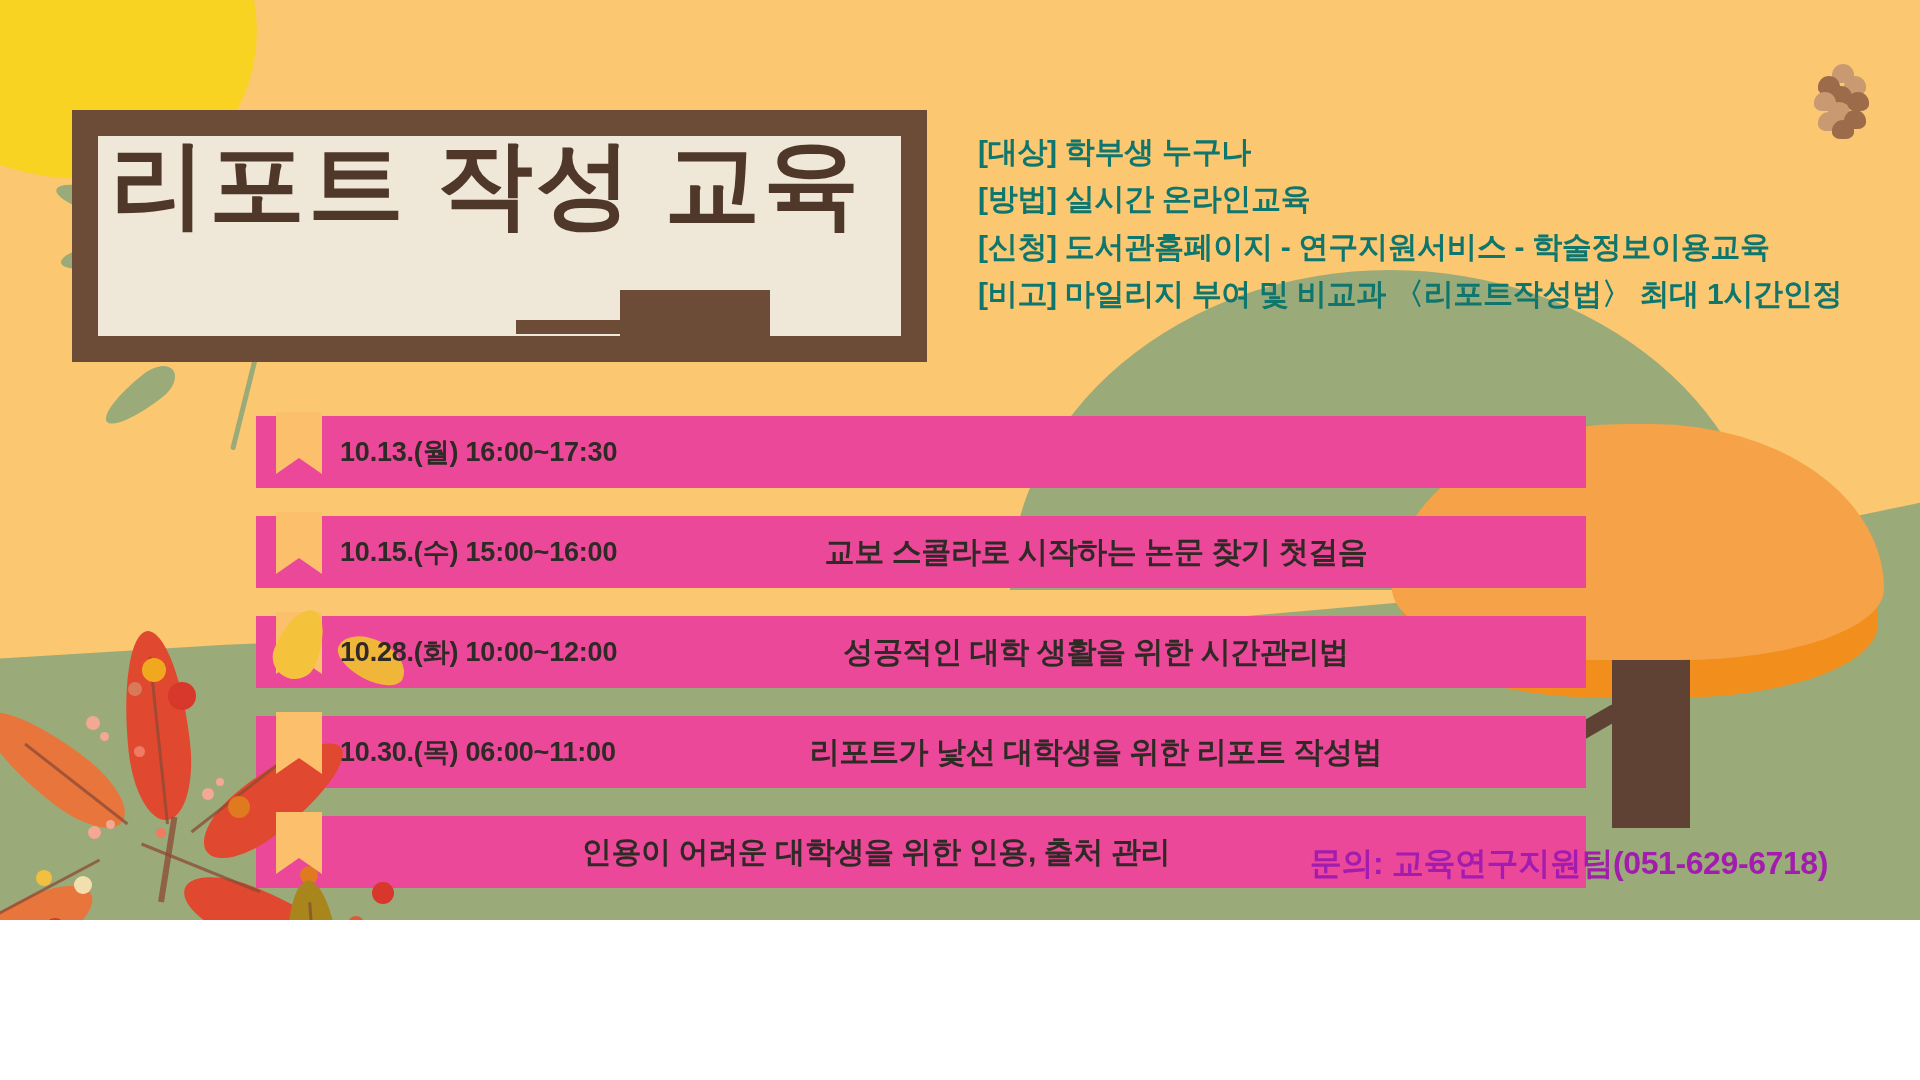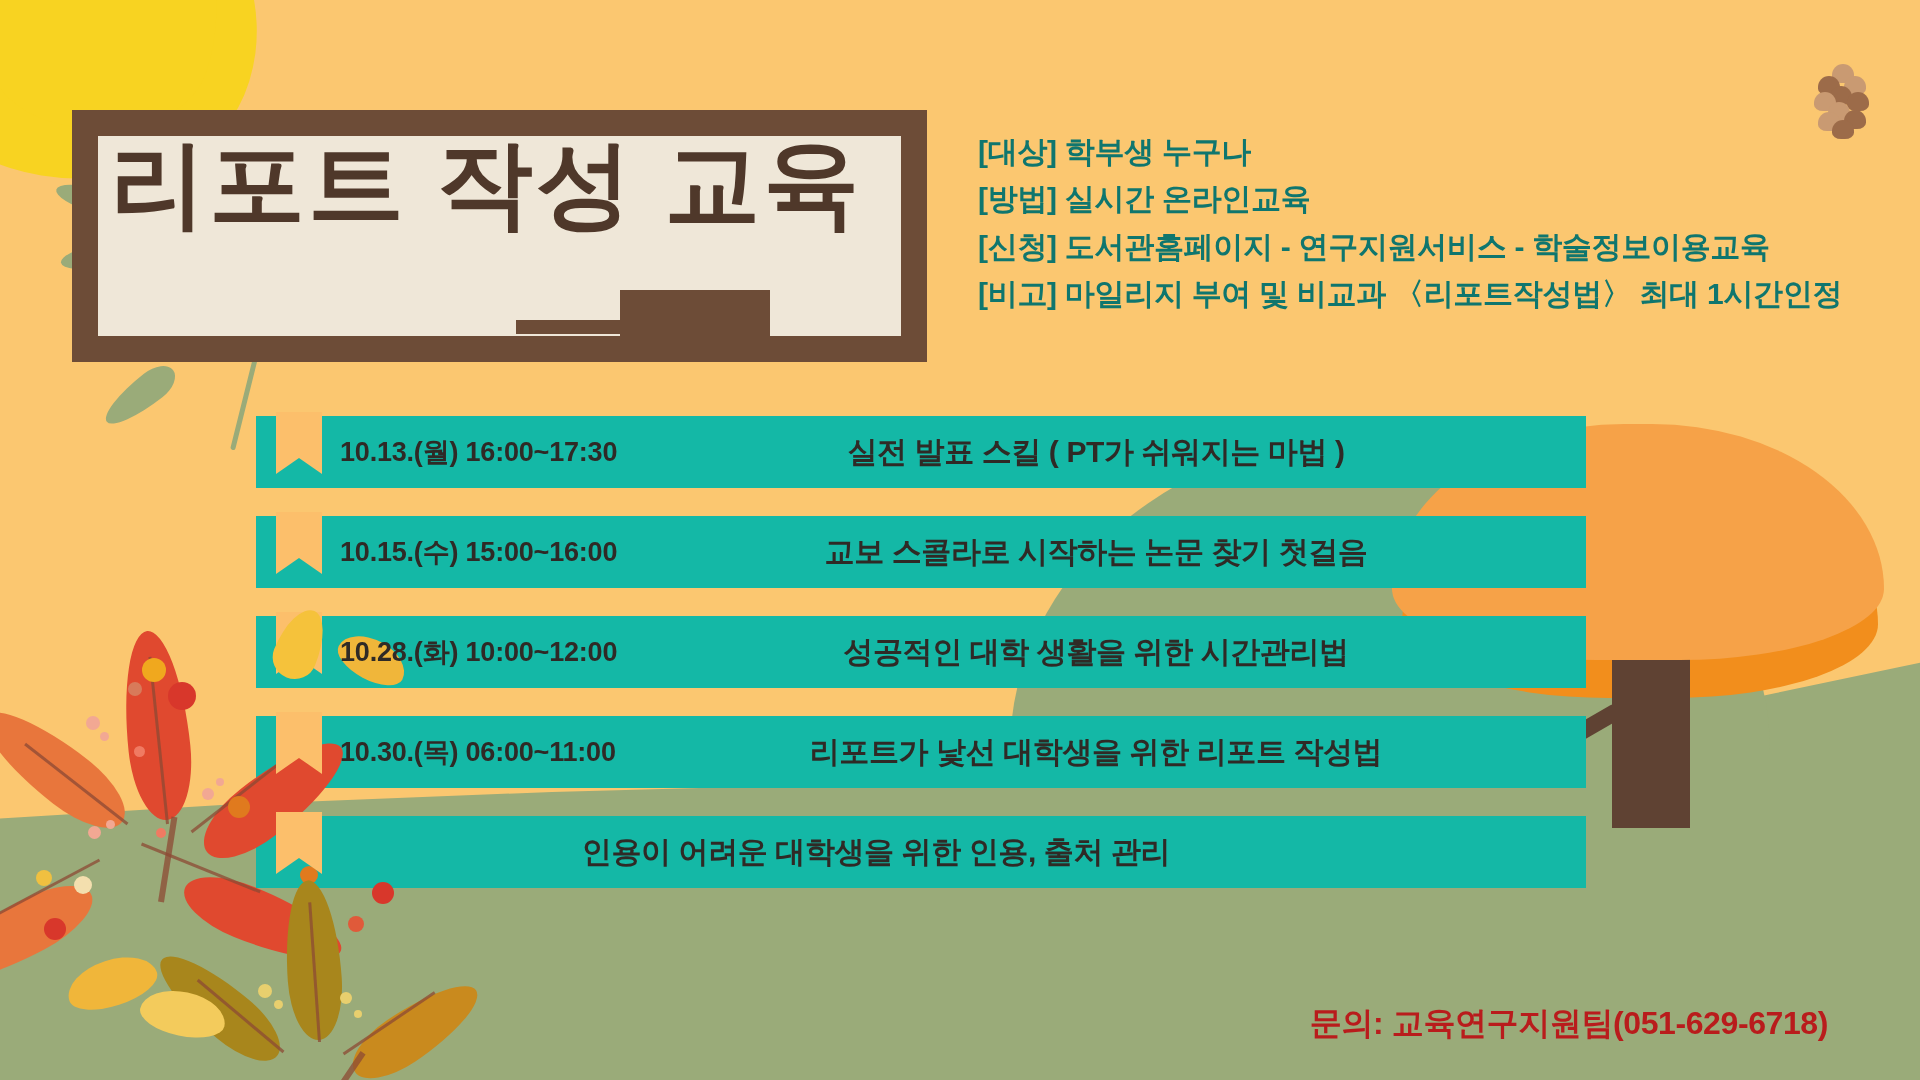--- a/index.html
+++ b/index.html
@@ -3,21 +3,21 @@
 <meta charset="utf-8">
 <style>
   html, body {
     margin: 0;
     padding: 0;
     background: #ffffff;
   }
   #poster {
     position: relative;
     width: 1920px;
-    height: 1080px;
+    height: 920px;
     overflow: hidden;
     background: #fbc770;
     font-family: "Liberation Sans", "DejaVu Sans", sans-serif;
   }
 
   
   .bg-sky {
     position: absolute;
     inset: 0;
     background: #fbc770;
@@ -132,21 +132,21 @@
   .schedule {
     position: absolute;
     left: 256px;
     top: 416px;
     width: 1330px;
   }
   .row {
     position: relative;
     height: 72px;
     margin-bottom: 28px;
-    background: #14b8a6;
+    background: #ec4899;
     display: flex;
     align-items: center;
   }
   .row-clip {
     position: absolute;
     left: 20px;
     top: -4px;
     width: 46px;
     height: 62px;
     background: #fcbf6b;
@@ -287,21 +287,21 @@
   }
   .berry { position: absolute; border-radius: 50%; background: #e8502b; }
 
   
   .footer {
     position: absolute;
     right: 92px;
     bottom: 34px;
     font-size: 32px;
     font-weight: 800;
-    color: #b91c1c;
+    color: #a21caf;
     letter-spacing: -0.4px;
     white-space: nowrap;
   }
 </style>
 </head>
 <body>
 
 <div id="poster">
 
   <div class="bg-sky"></div>
@@ -366,21 +366,20 @@
     <div class="tree-branch b3"></div>
     <div class="tree-trunk"></div>
     <div class="tree-canopy-front"></div>
   </div>
 
   <div class="schedule">
 
     <div class="row">
       <div class="row-clip"></div>
       <div class="row-date">10.13.(월) 16:00~17:30</div>
-      <div class="row-title">실전 발표 스킬 ( PT가 쉬워지는 마법 )</div>
     </div>
 
     <div class="row">
       <div class="row-clip"></div>
       <div class="row-date">10.15.(수)  15:00~16:00</div>
       <div class="row-title">교보 스콜라로 시작하는 논문 찾기 첫걸음</div>
     </div>
 
 
     <div class="row">

